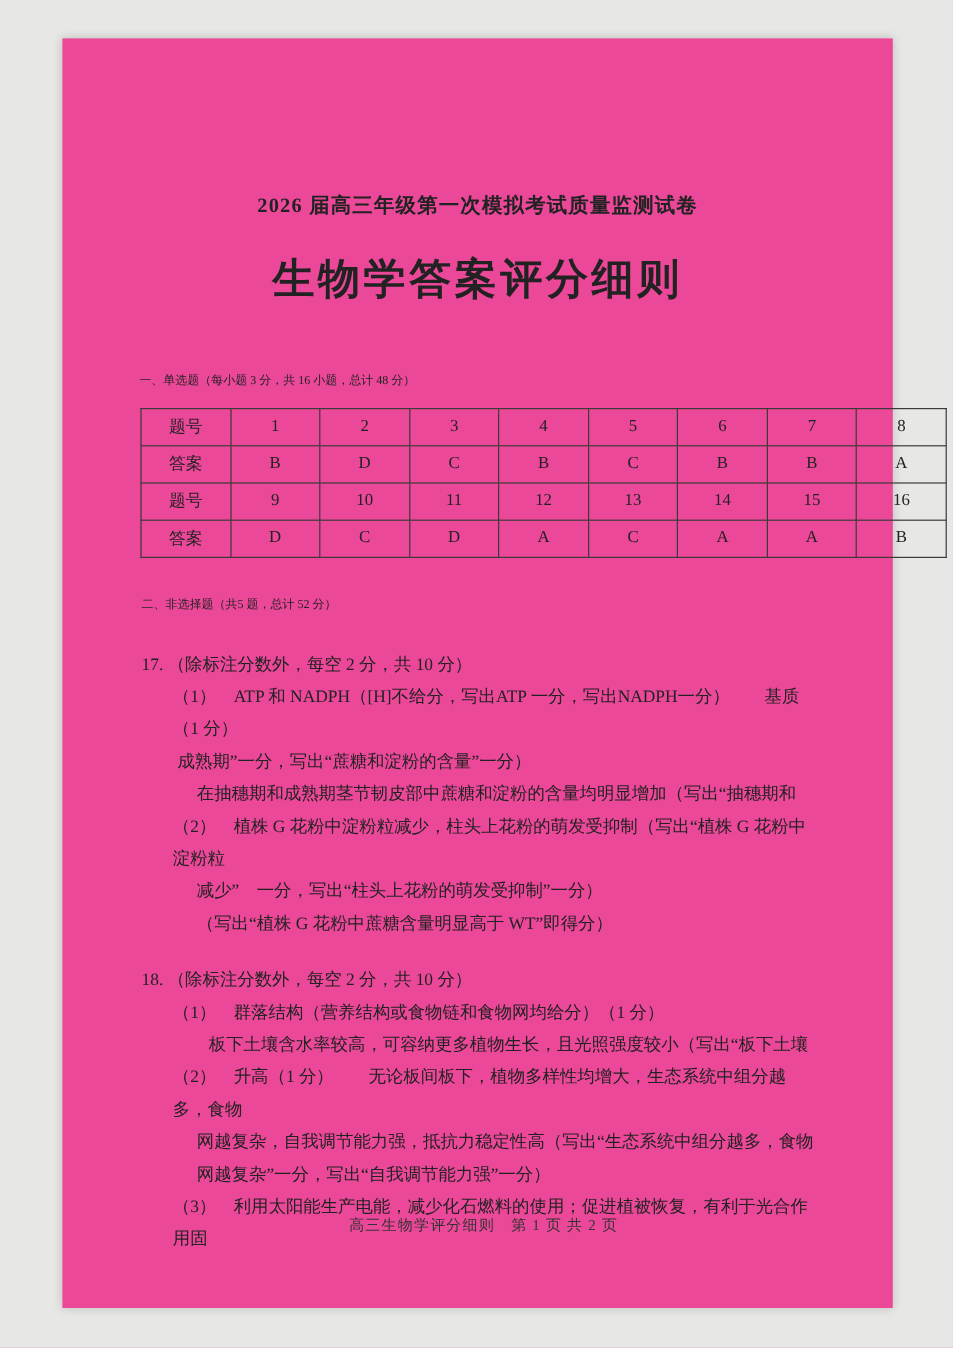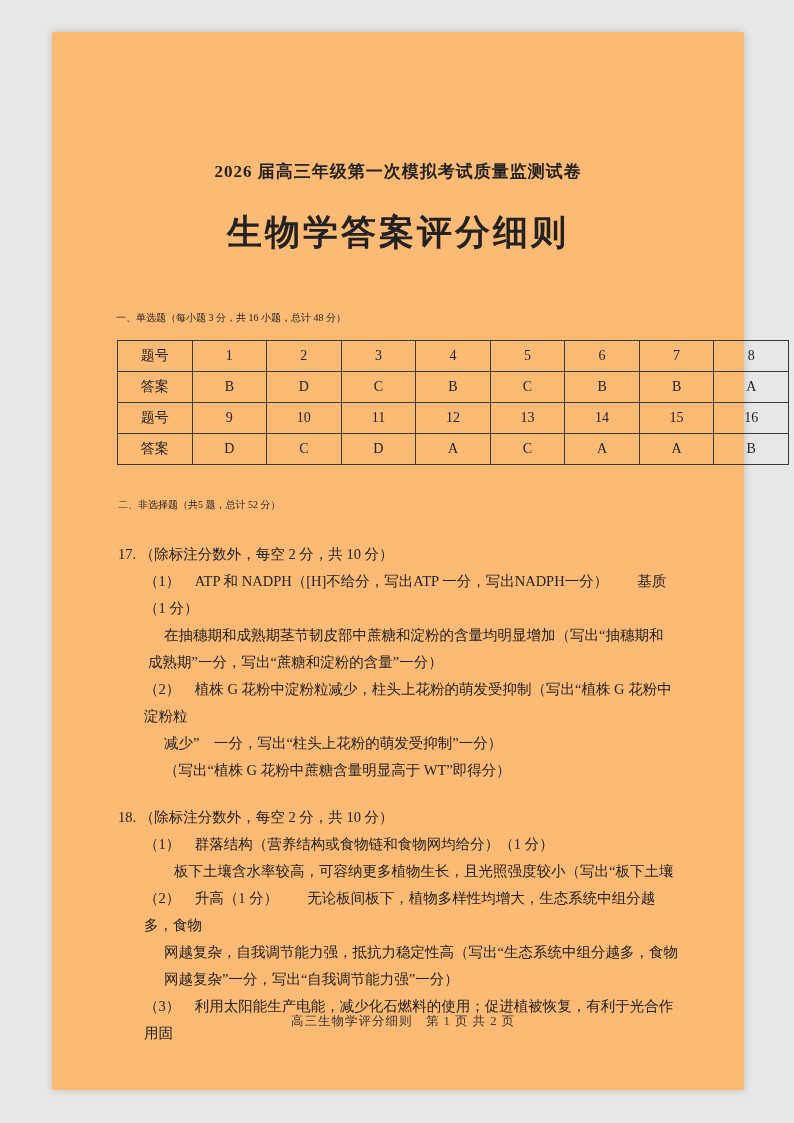--- a/index.html
+++ b/index.html
@@ -11,21 +11,21 @@
     font-family: "Liberation Serif", "DejaVu Serif", serif;
     color: #222;
     overflow: hidden;
   }
   .scan-page {
     position: absolute;
     left: 52px;
     top: 32px;
     width: 692px;
     height: 1058px;
-    background: #fdba74;
+    background: #ec4899;
     box-shadow: 0 0 8px rgba(0,0,0,0.18);
   }
   .content {
     position: relative;
     padding: 0 64px;
   }
   .header-title {
     margin-top: 128px;
     text-align: center;
     font-size: 17px;
@@ -147,22 +147,22 @@
           <td>B</td>
         </tr>
       </tbody>
     </table>
 
     <div class="section-heading section-2">二、非选择题（共5 题，总计 52 分）</div>
 
     <div class="qa-block">
       <div class="q-stem">17. （除标注分数外，每空 2 分，共 10 分）</div>
       <div class="ans-line ind1">（1）　ATP 和 NADPH（[H]不给分，写出ATP 一分，写出NADPH一分）　　基质（1 分）</div>
+      <div class="ans-line ind2b">成熟期”一分，写出“蔗糖和淀粉的含量”一分）</div>
       <div class="ans-line ind2">在抽穗期和成熟期茎节韧皮部中蔗糖和淀粉的含量均明显增加（写出“抽穗期和</div>
-      <div class="ans-line ind2b">成熟期”一分，写出“蔗糖和淀粉的含量”一分）</div>
       <div class="ans-line ind1">（2）　植株 G 花粉中淀粉粒减少，柱头上花粉的萌发受抑制（写出“植株 G 花粉中淀粉粒</div>
       <div class="ans-line ind2">减少”　一分，写出“柱头上花粉的萌发受抑制”一分）</div>
       <div class="ans-line ind2">（写出“植株 G 花粉中蔗糖含量明显高于 WT”即得分）</div>
     </div>
 
     <div class="qa-block block-gap">
       <div class="q-stem">18. （除标注分数外，每空 2 分，共 10 分）</div>
       <div class="ans-line ind1">（1）　群落结构（营养结构或食物链和食物网均给分）（1 分）</div>
       <div class="ans-line ind3">板下土壤含水率较高，可容纳更多植物生长，且光照强度较小（写出“板下土壤</div>
       <div class="ans-line ind1">（2）　升高（1 分）　　无论板间板下，植物多样性均增大，生态系统中组分越多，食物</div>

